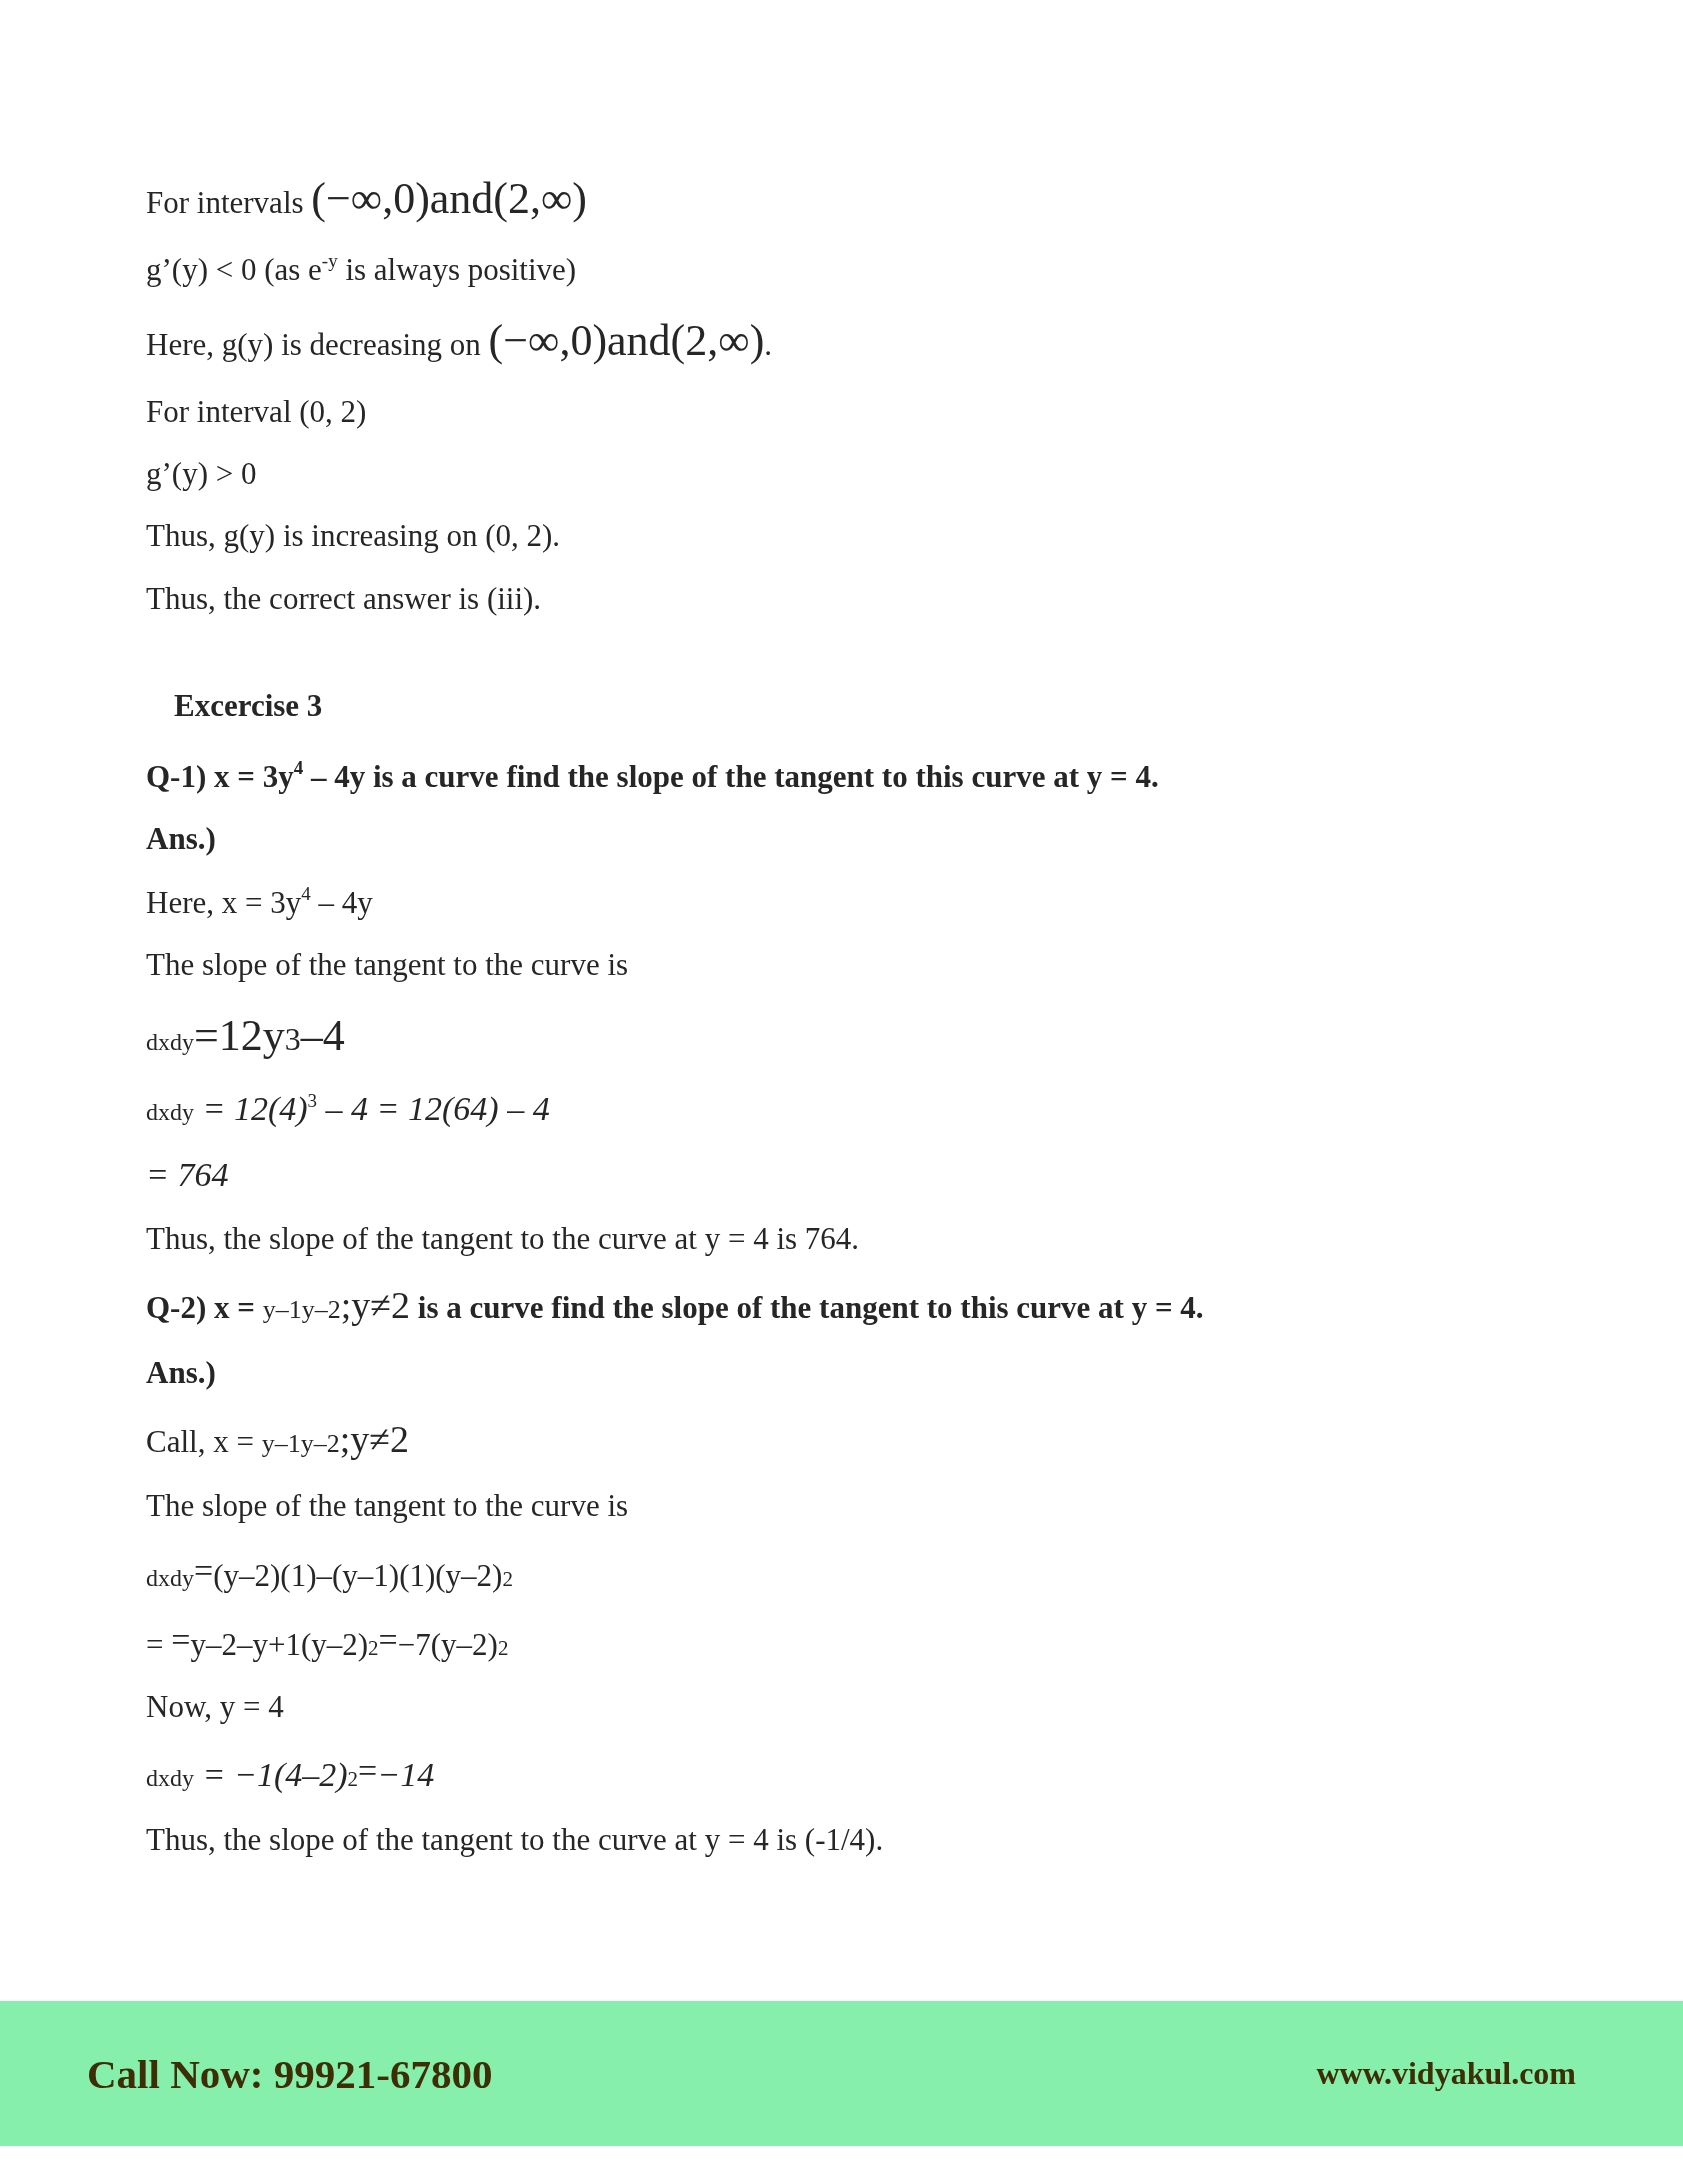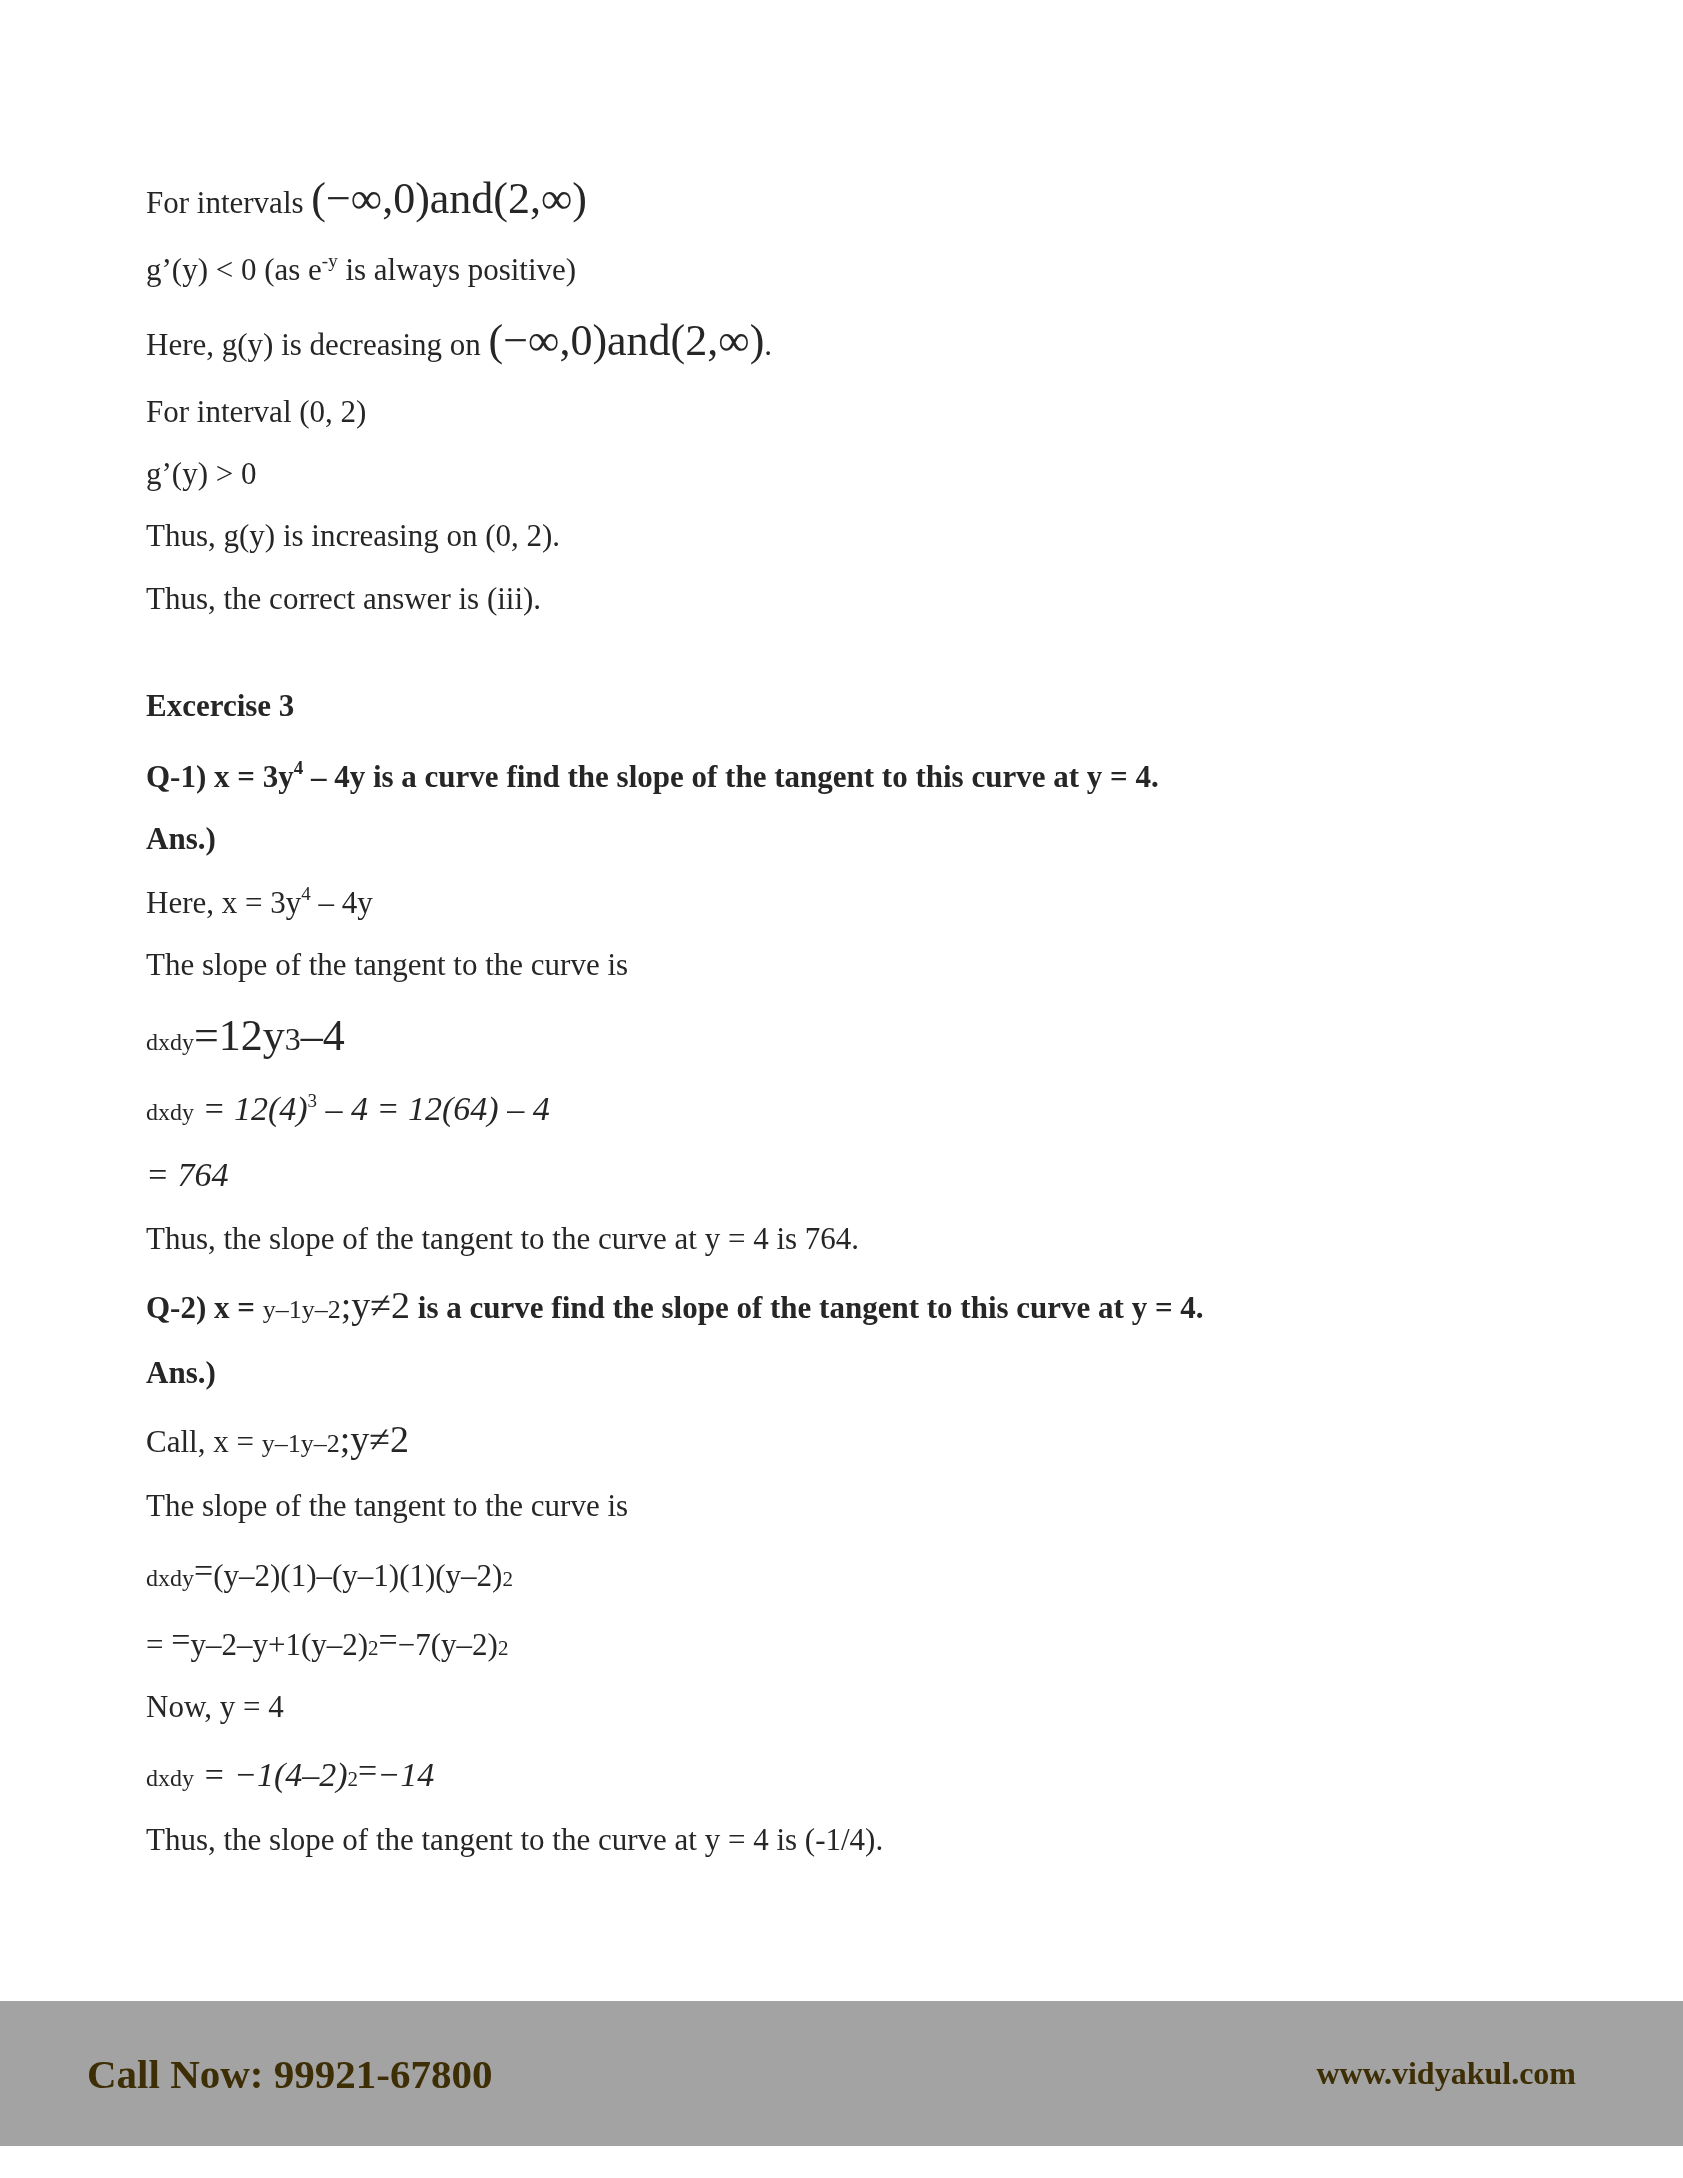--- a/index.html
+++ b/index.html
@@ -22,20 +22,21 @@
     right: 119px;
   }
   .line {
     line-height: 1.3;
     margin-bottom: 22px;
     white-space: nowrap;
   }
   .line.section-heading {
     margin-top: 67px;
     margin-bottom: 30px;
+    margin-left: 28px;
   }
   .s-body  { font-size: 31px; }
   .s-bodyb { font-size: 31px; font-weight: bold; }
   .s-big   { font-size: 44px; }
   .s-big2  { font-size: 38px; }
   .s-mid   { font-size: 34px; font-style: italic; }
   .s-med   { font-size: 32px; }
   .s-small { font-size: 24px; }
   .s-small2{ font-size: 26px; }
   .s-sup   { font-size: 19px; vertical-align: 13px; }
@@ -90,17 +91,17 @@
     <div class="line"><span class="s-bodyb">Ans.)</span></div>
     <div class="line"><span class="s-body">Call, x = </span><span class="s-small2">y–1y–2</span><span class="s-big2">;y≠2</span></div>
     <div class="line"><span class="s-body">The slope of the tangent to the curve is</span></div>
     <div class="line"><span class="s-small">dxdy</span><span class="s-eqr">=</span><span class="s-body">(y–2)(1)–(y–1)(1)(y–2)</span><span class="s-sub">2</span></div>
     <div class="line"><span class="s-body">= </span><span class="s-eqr">=</span><span class="s-body">y–2–y+1(y–2)</span><span class="s-sub">2</span><span class="s-eqr">=</span><span class="s-body">−7(y–2)</span><span class="s-sub">2</span></div>
     <div class="line"><span class="s-body">Now, y = 4</span></div>
     <div class="line"><span class="s-small">dxdy</span><span class="s-mid"> = −1(4–2)</span><span class="s-sub">2</span><span class="s-eqr">=</span><span class="s-mid">−14</span></div>
     <div class="line"><span class="s-body">Thus, the slope of the tangent to the curve at y = 4 is (-1/4).</span></div>
   </main>
 
-<div class="footer" style="background: #a3a3a3;">
+<div class="footer" style="background: #86efac;">
   <span class="call" style="color: rgb(61, 46, 5);">Call Now: 99921-67800</span>
   <span class="site" style="color: rgb(61, 46, 5);">www.vidyakul.com</span>
 </div>
 
 
 </body></html>

